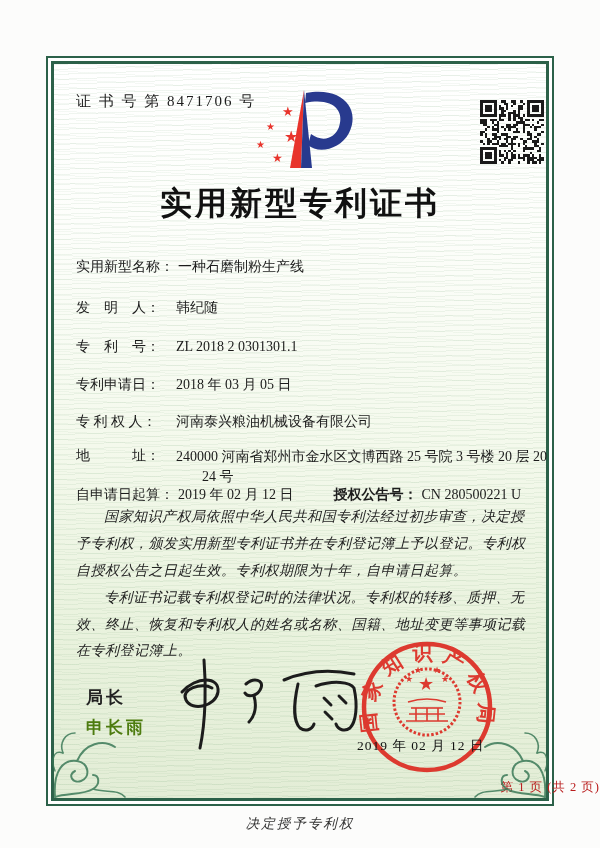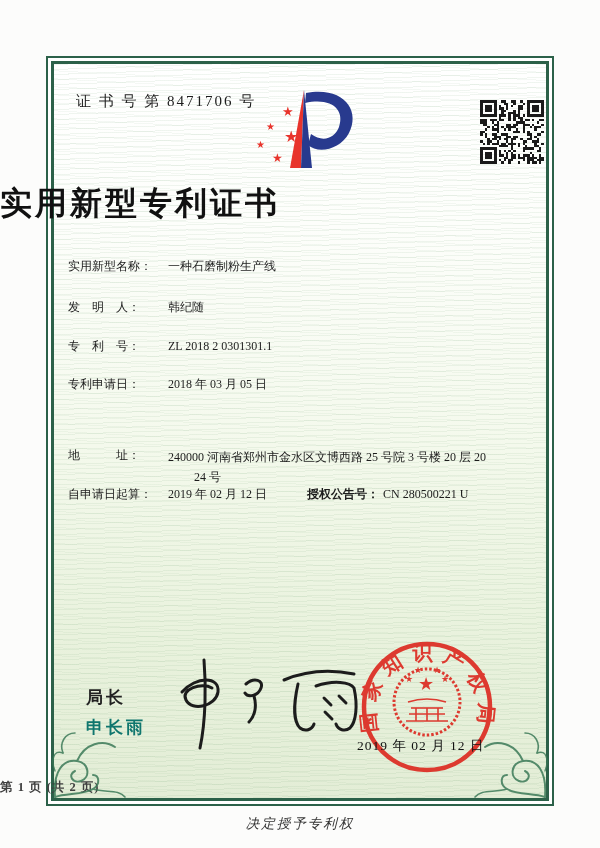--- a/index.html
+++ b/index.html
@@ -14,43 +14,43 @@
                background:
                  repeating-linear-gradient(178deg, rgba(106,160,110,0.10) 0 1px, transparent 1px 5px),
                  repeating-linear-gradient(183deg, rgba(106,160,110,0.07) 0 1px, transparent 1px 8px),
                  linear-gradient(180deg,#ffffff 0%,#fdfefb 22%,#f4f9ec 52%,#e9f2dd 78%,#e3edd6 100%);}
 
   .certno{position:absolute;left:76px;top:92px;font-size:15px;letter-spacing:2px;}
 
   .logo{position:absolute;left:248px;top:86px;width:114px;height:88px;}
   .qr{position:absolute;left:478px;top:98px;width:68px;height:68px;}
 
-  .title{position:absolute;left:0;top:182px;width:100%;
+  .title{position:absolute;left:0;top:182px;width:100%;text-align:center;
          font-size:32px;font-weight:bold;letter-spacing:3px;color:#111;}
 
-  .field{position:absolute;left:68px;font-size:12px;white-space:nowrap;}
+  .field{position:absolute;left:76px;font-size:14px;white-space:nowrap;}
   .field .lab{display:inline-block;min-width:96px;}
   .field .val{margin-left:4px;}
   .addr-lines{display:inline-block;vertical-align:top;margin-left:4px;line-height:20px;}
   .addr-lines .l2{padding-left:26px;text-align:right;}
   .pair2{margin-left:40px;font-weight:bold;}
 
   .bodytext{position:absolute;left:76px;top:504px;width:454px;
             font-size:14px;line-height:1.92;letter-spacing:0.5px;
             font-style:italic;color:#222;}
   .bodytext p{margin:0;text-indent:2em;}
 
   .sig-title{position:absolute;left:86px;top:686px;font-size:17px;letter-spacing:3px;font-weight:bold;color:#222;text-align:right;}
-  .sig-name{position:absolute;left:86px;top:716px;font-size:17px;letter-spacing:3px;font-weight:bold;color:#0f766e;text-align:center;}
+  .sig-name{position:absolute;left:86px;top:716px;font-size:17px;letter-spacing:3px;font-weight:bold;color:#4d7c0f;text-align:center;}
   .sig-hand{position:absolute;left:148px;top:648px;width:230px;height:115px;z-index:2;}
 
   .seal{position:absolute;left:352px;top:632px;width:150px;height:150px;z-index:2;opacity:0.95;}
   .seal-date{position:absolute;left:357px;top:737px;font-size:13.5px;letter-spacing:1px;color:#111;z-index:3;}
 
-  .pagenum{position:absolute;left:0;top:779px;width:100%;text-align:left;font-size:12.5px;letter-spacing:1px;color:#404040;font-weight:bold;}
+  .pagenum{position:absolute;left:0;top:779px;width:100%;text-align:right;font-size:12.5px;letter-spacing:1px;color:#b91c1c;}
   .footnote{position:absolute;left:0;top:815px;width:100%;text-align:center;font-size:13.5px;letter-spacing:2px;
             font-style:italic;color:#333;}
 
   .flourish{position:absolute;width:90px;height:100px;z-index:1;}
   .flourish.bl{left:49px;top:701px;}
   .flourish.br{left:461px;top:701px;transform:scaleX(-1);}
 </style>
 </head>
 <body>
 
@@ -420,27 +420,34 @@
   </div>
   <div class="field" style="top:299px">
     <span class="lab">发　明　人：</span><span class="val">韩纪随</span>
   </div>
   <div class="field" style="top:338px">
     <span class="lab">专　利　号：</span><span class="val">ZL 2018 2 0301301.1</span>
   </div>
   <div class="field" style="top:376px">
     <span class="lab">专利申请日：</span><span class="val">2018 年 03 月 05 日</span>
   </div>
+  <div class="field" style="top:413px">
+    <span class="lab">专 利 权 人：</span><span class="val">河南泰兴粮油机械设备有限公司</span>
+  </div>
   <div class="field" style="top:447px">
     <span class="lab" style="vertical-align:top">地　　　址：</span><span class="addr-lines"><span class="l1">240000 河南省郑州市金水区文博西路 25 号院 3 号楼 20 层 20</span><br><span class="l2">24 号</span></span>
   </div>
   <div class="field" style="top:486px">
     <span class="lab">自申请日起算：</span><span class="val">2019 年 02 月 12 日</span><span class="lab pair2" style="min-width:0">授权公告号：</span><span class="val">CN 280500221 U</span>
   </div>
 
+  <div class="bodytext">
+    <p>国家知识产权局依照中华人民共和国专利法经过初步审查，决定授予专利权，颁发实用新型专利证书并在专利登记簿上予以登记。专利权自授权公告之日起生效。专利权期限为十年，自申请日起算。</p>
+    <p>专利证书记载专利权登记时的法律状况。专利权的转移、质押、无效、终止、恢复和专利权人的姓名或名称、国籍、地址变更等事项记载在专利登记簿上。</p>
+  </div>
 
   <svg class="flourish bl" viewBox="0 0 90 100" fill="none" stroke="#3c7a58" stroke-width="2" stroke-linecap="round" opacity="0.85">
     <path d="M6,96 C4,70 14,58 28,60 C40,62 42,76 32,80 C24,83 18,74 26,70"></path>
     <path d="M28,60 C36,42 54,38 66,46"></path>
     <path d="M6,96 C18,92 34,94 44,88 C52,83 50,74 44,74"></path>
     <path d="M44,88 C56,92 70,88 76,96" stroke-width="1.6"></path>
     <path d="M14,52 C10,42 16,32 26,32" stroke-width="1.6"></path>
     <path d="M6,70 C2,60 4,48 14,52" stroke-width="1.4"></path>
   </svg>
   <svg class="flourish br" viewBox="0 0 90 100" fill="none" stroke="#3c7a58" stroke-width="2" stroke-linecap="round" opacity="0.85">

